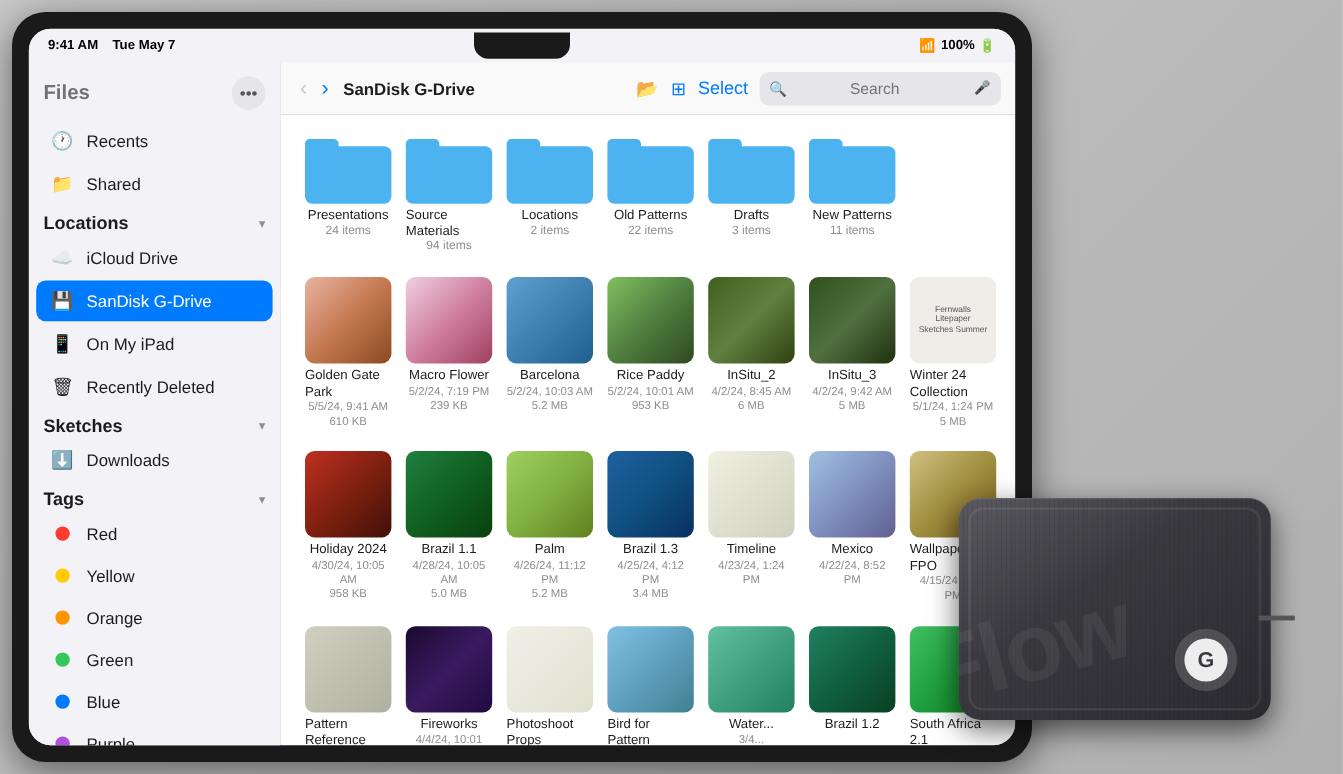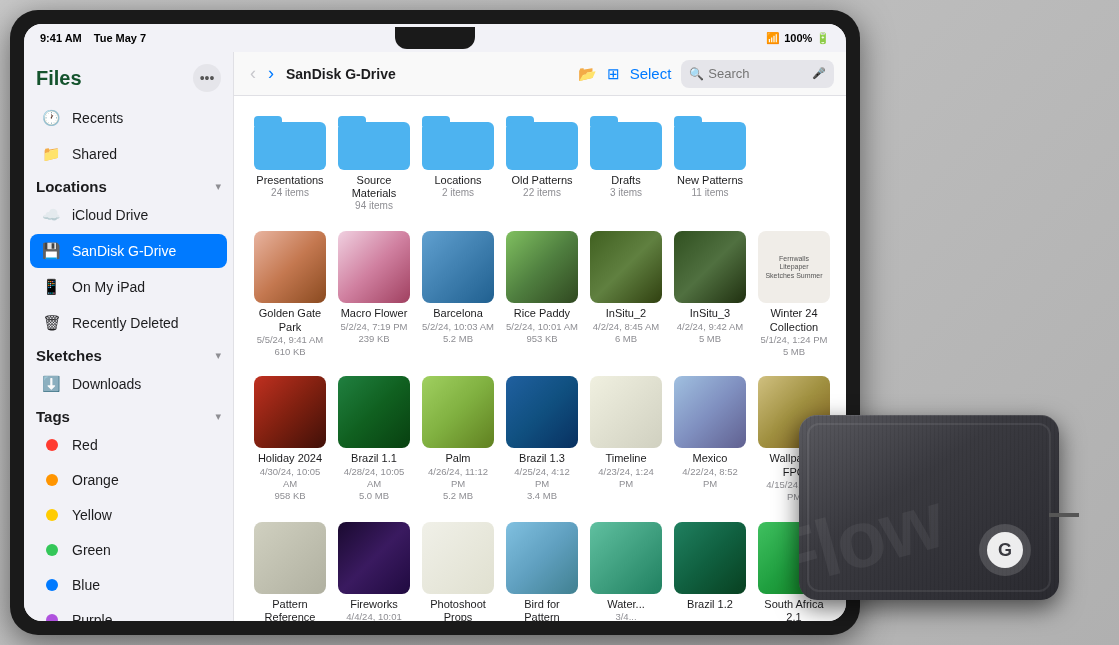--- a/index.html
+++ b/index.html
@@ -71,23 +71,23 @@
       flex-shrink: 0;
       overflow-y: auto;
     }
     .sidebar-header {
       display: flex;
       align-items: center;
       justify-content: space-between;
       padding: 4px 12px 8px;
     }
     .sidebar-title {
-      font-size: 20px;
+      font-size: 17px;
       font-weight: 700;
-      color: #14532d;
+      color: #737373;
     }
     .sidebar-more-btn {
       width: 28px; height: 28px;
       border-radius: 50%;
       background: #e5e5ea;
       border: none;
       display: flex; align-items: center; justify-content: center;
       cursor: pointer;
       font-size: 14px;
       color: #555;
@@ -166,21 +166,21 @@
       display: flex; align-items: center; gap: 4px;
     }
     .search-bar {
       display: flex; align-items: center;
       background: #e5e5ea; border-radius: 8px;
       padding: 4px 8px; gap: 4px;
       height: 28px;
     }
     .search-bar input {
       border: none; background: none; outline: none;
-      font-size: 13px; color: #1c1c1e; width: 100px;
+      font-size: 13px; color: #1c1c1e; width: 100px; margin-left: 48px;
     }
     .search-icon { color: #8e8e93; font-size: 12px; }
     
     .content-grid {
       flex: 1;
       overflow-y: auto;
       padding: 12px 16px;
     }
     .grid {
       display: grid;
@@ -212,21 +212,21 @@
       top: 4px; left: 0;
       width: 28px; height: 10px;
       background: #4db3f0;
       border-radius: 4px 4px 0 0;
     }
     .folder-icon.blue .folder-body, .folder-icon.blue .folder-tab { background: #4db3f0; }
     .item-name {
       font-size: 11px;
       font-weight: 500;
       color: #1c1c1e;
-      text-align: center;
+      text-align: left;
       line-height: 1.2;
       max-width: 80px;
       word-wrap: break-word;
     }
     .item-count {
       font-size: 10px;
       color: #8e8e93;
       text-align: center;
     }
     .item-meta {
@@ -419,29 +419,29 @@
           </div>
           <div id="tags-list">
               <div class="sidebar-item">
     <span class="icon">
       <span class="tag-dot" style="background:#ff3b30;"></span>
     </span>
     <span class="label">Red</span>
   </div>
               <div class="sidebar-item">
     <span class="icon">
+      <span class="tag-dot" style="background:#ffcc00;"></span>
+    </span>
+    <span class="label">Yellow</span>
+  </div>
+              <div class="sidebar-item">
+    <span class="icon">
       <span class="tag-dot" style="background:#ff9500;"></span>
     </span>
     <span class="label">Orange</span>
-  </div>
-              <div class="sidebar-item">
-    <span class="icon">
-      <span class="tag-dot" style="background:#ffcc00;"></span>
-    </span>
-    <span class="label">Yellow</span>
   </div>
               <div class="sidebar-item">
     <span class="icon">
       <span class="tag-dot" style="background:#34c759;"></span>
     </span>
     <span class="label">Green</span>
   </div>
               <div class="sidebar-item">
     <span class="icon">
       <span class="tag-dot" style="background:#007aff;"></span>

